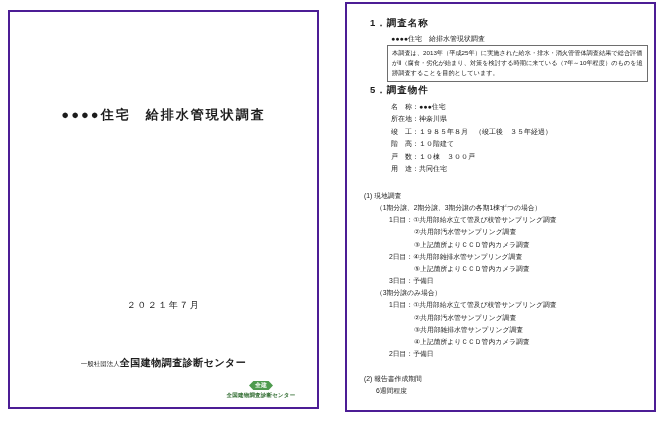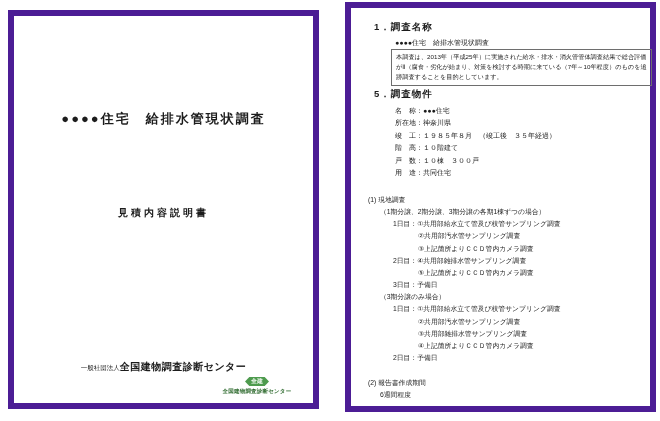--- a/index.html
+++ b/index.html
@@ -1,18 +1,18 @@
 <!DOCTYPE html>
 <html><head>
 <meta charset="utf-8">
 <style>
   * { margin:0; padding:0; box-sizing:border-box; }
   html,body { width:660px; height:421px; background:#ffffff; overflow:hidden;
     font-family:"Liberation Sans","DejaVu Sans",sans-serif; color:#1c1c1c; }
-  .page { position:absolute; background:#fff; border:6px solid #4c1d95; }
+  .page { position:absolute; background:#fff; border:2px solid #4c1d95; }
 
   
   #cover-page { left:8px; top:10px; width:311px; height:399px; }
   .cover-title { position:absolute; top:94px; left:0; right:0; text-align:center;
     font-size:13px; font-weight:bold; letter-spacing:2px; white-space:nowrap; }
   .cover-subtitle { position:absolute; top:190px; left:0; right:0; text-align:center;
     font-size:10px; font-weight:bold; letter-spacing:3px; }
   .cover-date { position:absolute; top:287px; left:0; right:0; text-align:center;
     font-size:9px; letter-spacing:1.5px; }
   .cover-publisher { position:absolute; top:340px; left:0; right:0; text-align:center;
@@ -44,21 +44,21 @@
   .ind-1 { margin-left:29px; }
   .ind-2 { margin-left:42px; }
   .ind-3 { margin-left:67px; }
   .gap-before { margin-top:13px; }
 </style>
 </head>
 <body>
 
 <div class="page" id="cover-page">
   <div class="cover-title">●●●●住宅　給排水管現状調査</div>
-  <div class="cover-subtitle">見積内容説明書</div>
+  <div class="cover-date">２０２１年７月</div>
   <div class="cover-publisher">
     <span class="publisher-prefix">一般社団法人</span><span class="publisher-name">全国建物調査診断センター</span>
   </div>
   <div class="logo">
     <div class="logo-badge">全建</div>
     <div class="logo-caption">全国建物調査診断センター</div>
   </div>
 </div>
 
 <div class="page" id="content-page">

